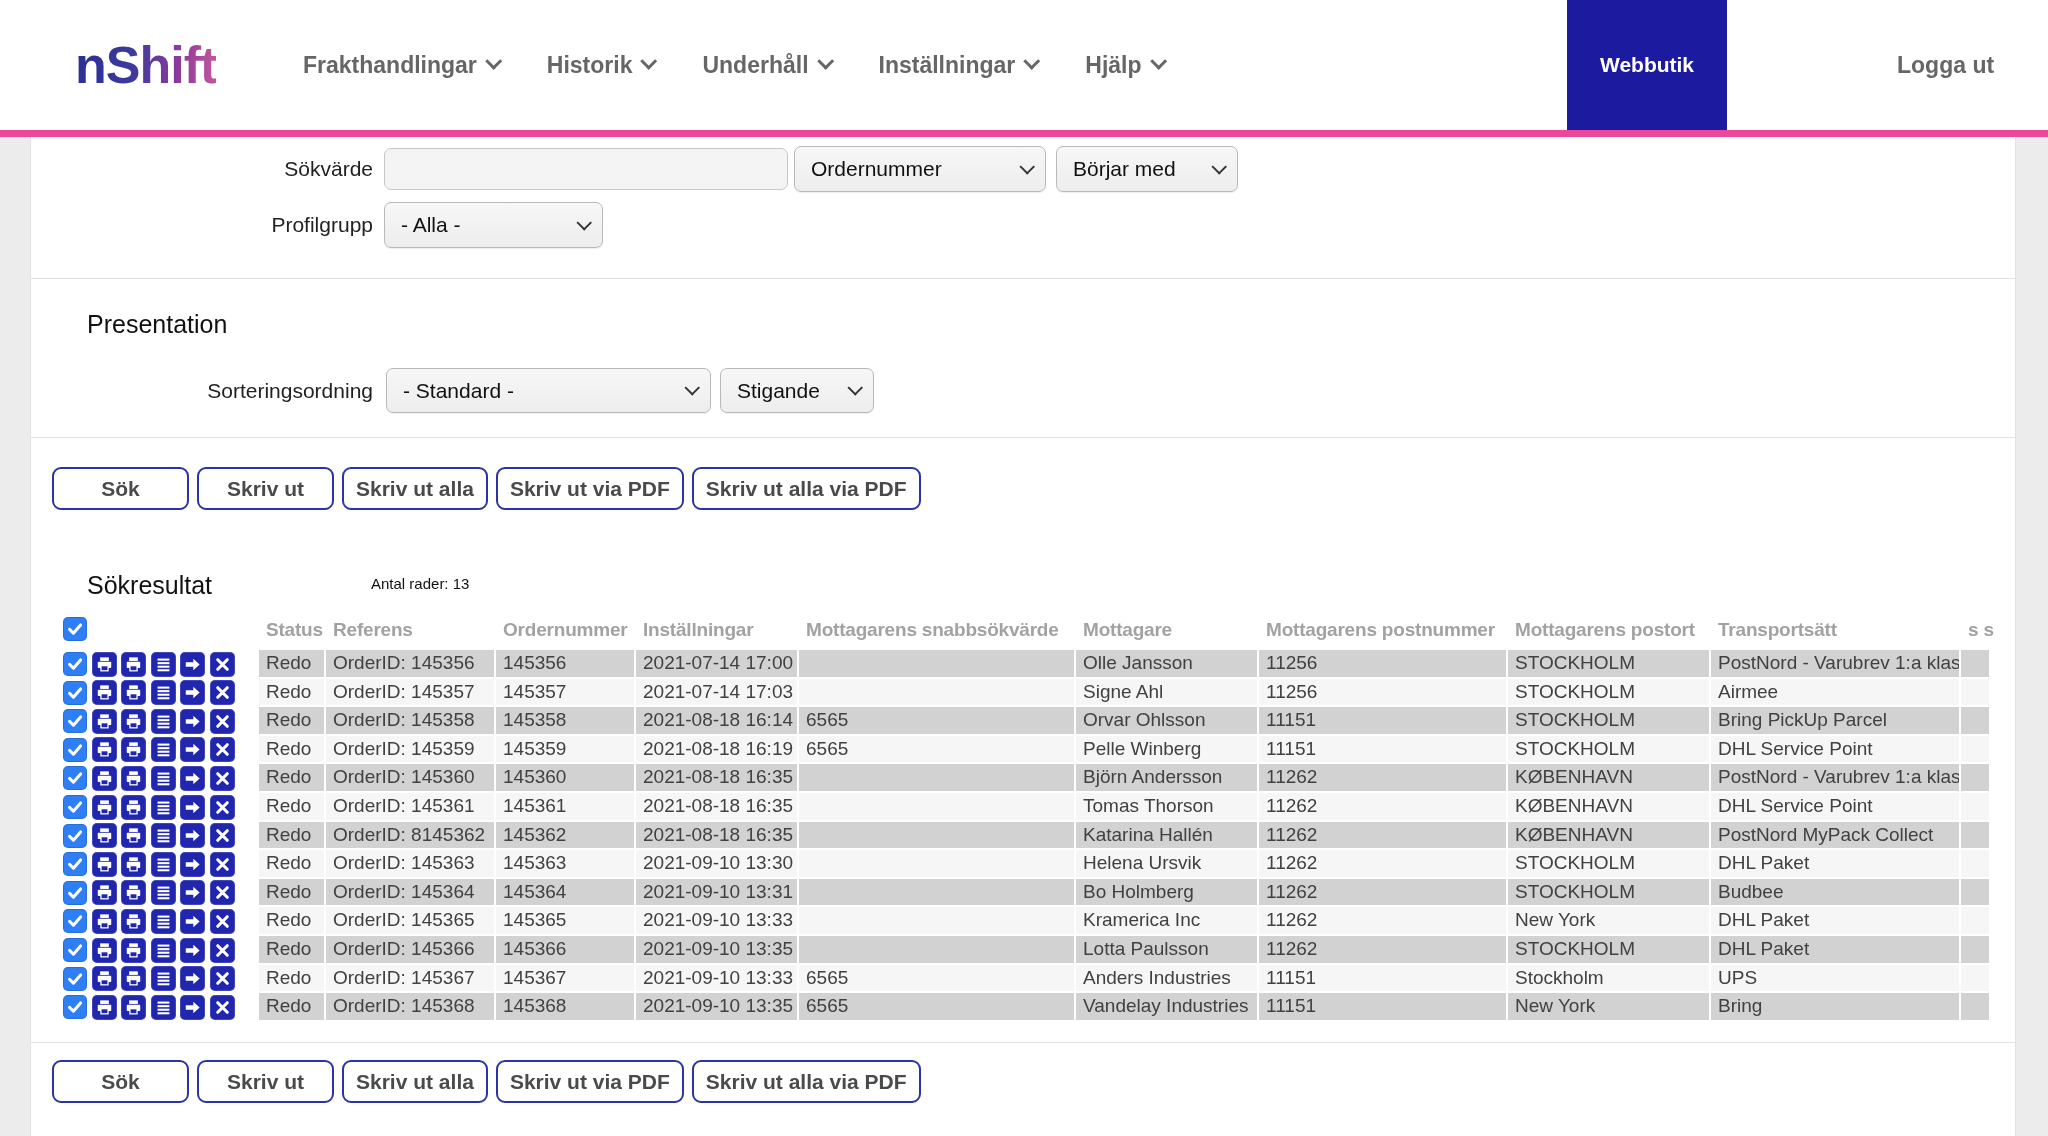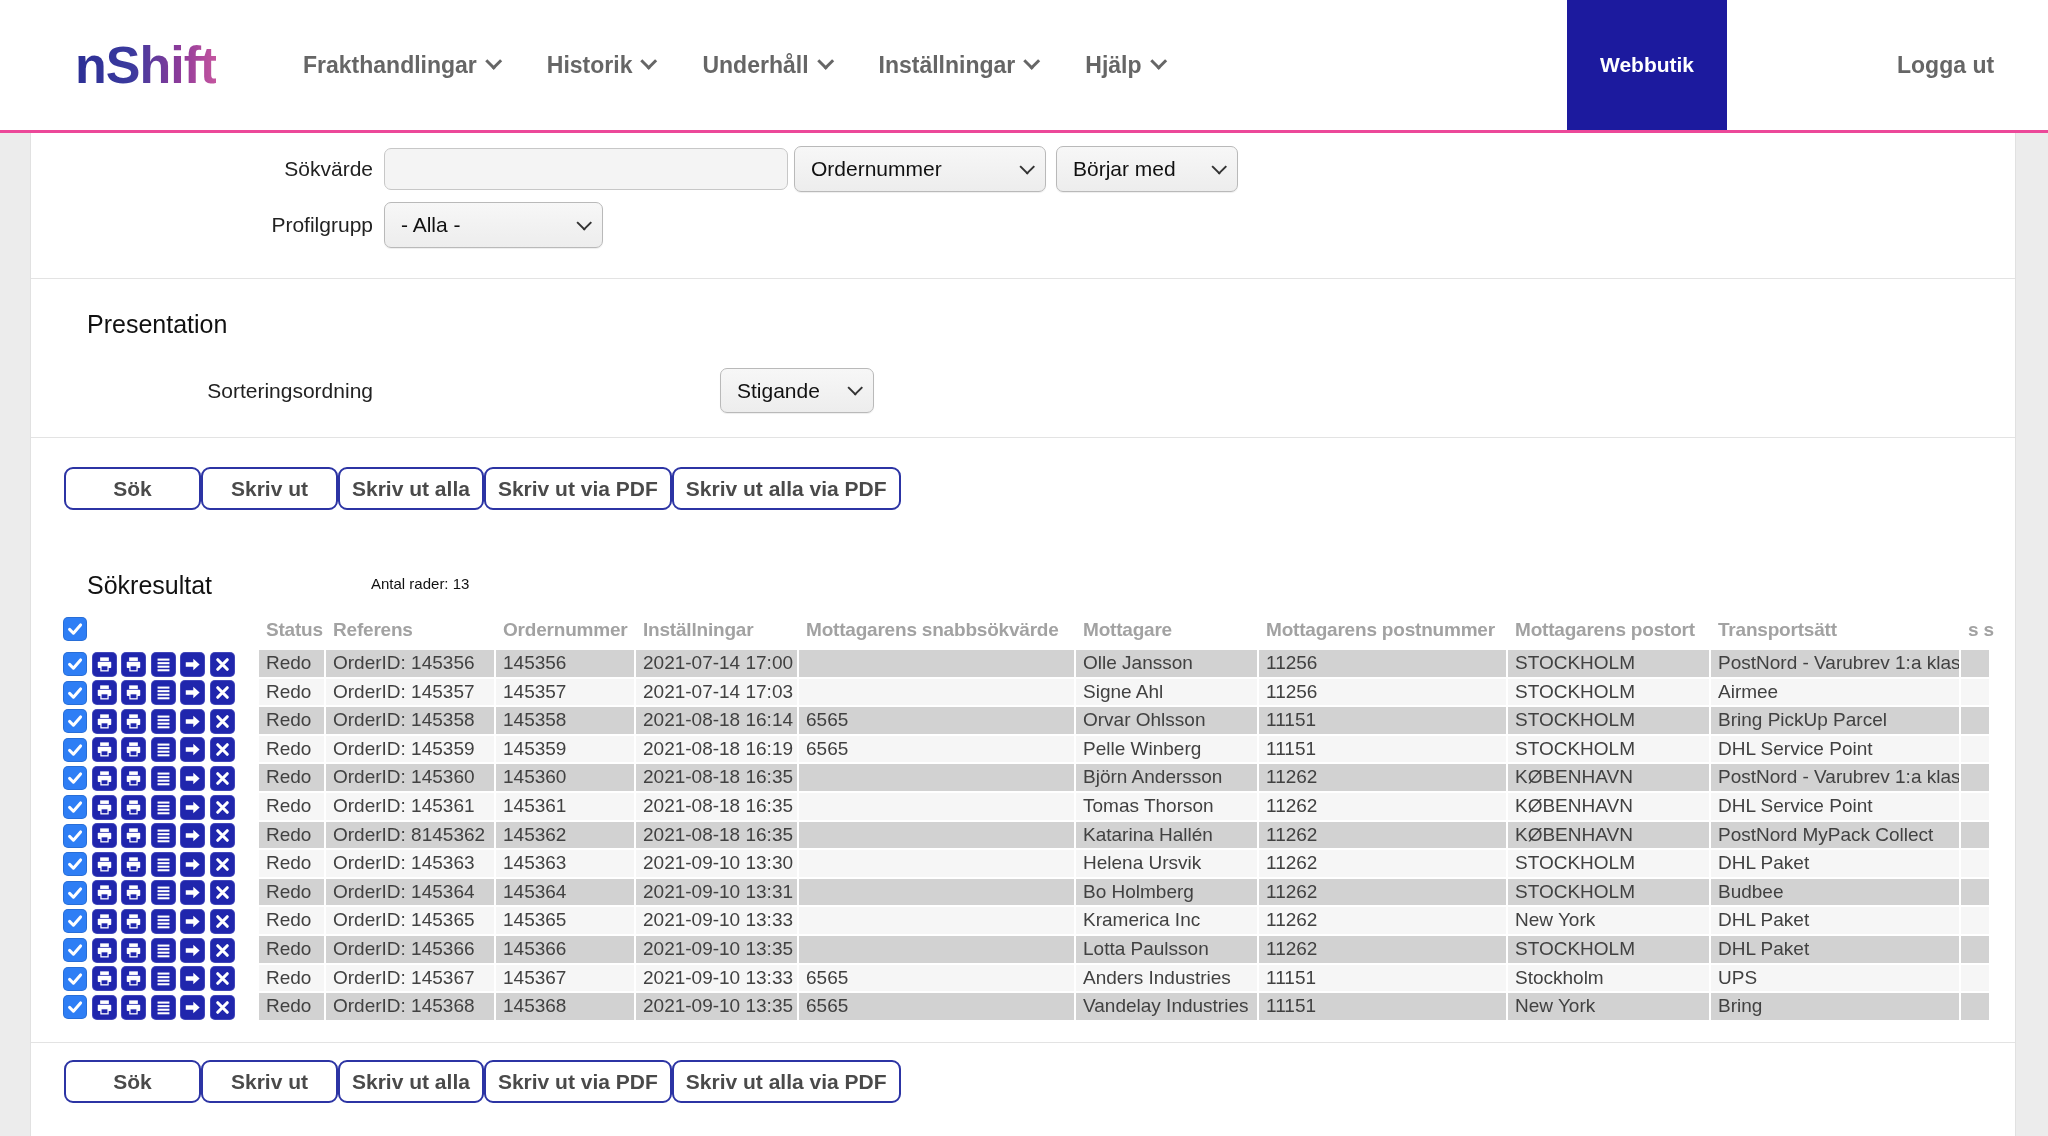--- a/index.html
+++ b/index.html
@@ -3,21 +3,21 @@
 <meta charset="utf-8">
 <style>
   html,body{margin:0;padding:0;}
   body{
     width:2048px;height:1136px;overflow:hidden;position:relative;
     background:#ececec;
     font-family:"Liberation Sans","DejaVu Sans",sans-serif;
     -webkit-font-smoothing:antialiased;
   }
   
-  .app-header{position:absolute;left:0;top:0;width:2048px;height:130px;background:#fff;border-bottom:3px solid #ec4899;z-index:5;}
+  .app-header{position:absolute;left:0;top:0;width:2048px;height:130px;background:#fff;border-bottom:7px solid #ec4899;z-index:5;}
   .logo{position:absolute;left:75px;top:0;height:130px;display:flex;align-items:center;
     font-size:52px;font-weight:bold;letter-spacing:-1px;
     background:linear-gradient(90deg,#2c2f95 0%,#3b3a9e 40%,#8f3b9a 75%,#c4559f 100%);
     -webkit-background-clip:text;background-clip:text;color:transparent;cursor:pointer;}
   .main-nav{position:absolute;left:303px;top:0;height:130px;display:flex;align-items:center;gap:48px;}
   .nav-item{display:flex;align-items:center;font-size:23px;font-weight:bold;color:#666;cursor:pointer;white-space:nowrap;}
   .chev{width:9px;height:9px;border-right:3px solid currentColor;border-bottom:3px solid currentColor;
     transform:rotate(45deg) translateY(-1px);display:inline-block;margin-left:10px;margin-top:-6px;}
   .webbutik{position:absolute;left:1567px;top:0;width:160px;height:130px;background:#1c1a9e;color:#fff;
     display:flex;align-items:center;justify-content:center;font-size:21px;font-weight:bold;cursor:pointer;}
@@ -34,21 +34,21 @@
   
   .form-label{position:absolute;left:140px;width:202px;text-align:right;font-size:21px;color:#222;white-space:nowrap;}
   .text-input{position:absolute;box-sizing:border-box;background:#f4f4f4;border:1px solid #c7c7c7;border-radius:7px;
     font-size:20px;padding:0 12px;color:#222;outline:none;}
   .fake-select{position:absolute;box-sizing:border-box;background:linear-gradient(#f7f7f7,#ededed);
     border:1px solid #b9b9b9;border-radius:7px;display:flex;align-items:center;justify-content:space-between;
     padding:0 13px 0 16px;font-size:21px;color:#111;cursor:pointer;box-shadow:0 1px 1px rgba(0,0,0,.07);}
   .fake-select .chev{border-color:#333;border-width:2.6px;margin-top:-4px;margin-left:14px;}
   .section-title{position:absolute;left:56px;font-size:25px;color:#111;font-weight:500;}
   
-  .button-row{position:absolute;left:33px;display:flex;}
+  .button-row{position:absolute;left:21px;display:flex;gap:8px;}
   .action-btn{min-width:137px;height:43px;padding:0 12px;background:#fff;border:2px solid #2c34a4;border-radius:9px;
     font-family:inherit;font-size:21px;font-weight:bold;color:#4a4a4a;cursor:pointer;white-space:nowrap;}
   
   .row-count{position:absolute;left:340px;font-size:15px;color:#111;}
   .table-head{position:absolute;left:0;top:484px;height:32px;display:flex;align-items:center;}
   .icon-gutter{width:228px;box-sizing:border-box;padding-left:32px;display:flex;align-items:center;gap:4.5px;flex:none;}
   .cells{display:flex;}
   .th{font-size:19px;font-weight:bold;color:#a2a2a2;white-space:nowrap;overflow:visible;box-sizing:border-box;
     padding-left:7px;letter-spacing:-0.2px;}
   .table-body{position:absolute;left:0;top:520px;}
@@ -116,20 +116,24 @@
   <div class="form-label" style="top:72px;line-height:46px;">Profilgrupp</div>
   <div class="fake-select" style="left:353px;top:72px;width:219px;height:46px;">
     <span>- Alla -</span>
     <span class="chev"></span>
   </div>
 
   <div class="divider" style="top:148px;"></div>
 
   <div class="section-title" style="top:180px;">Presentation</div>
   <div class="form-label" style="top:238px;line-height:45px;">Sorteringsordning</div>
+  <div class="fake-select" style="left:355px;top:238px;width:325px;height:45px;">
+    <span>- Standard -</span>
+    <span class="chev"></span>
+  </div>
   <div class="fake-select" style="left:689px;top:238px;width:154px;height:45px;">
     <span>Stigande</span>
     <span class="chev"></span>
   </div>
 
   <div class="divider" style="top:307px;"></div>
 
   <div class="button-row" style="top:337px;">
       <button class="action-btn">Sök</button>
       <button class="action-btn">Skriv ut</button>

